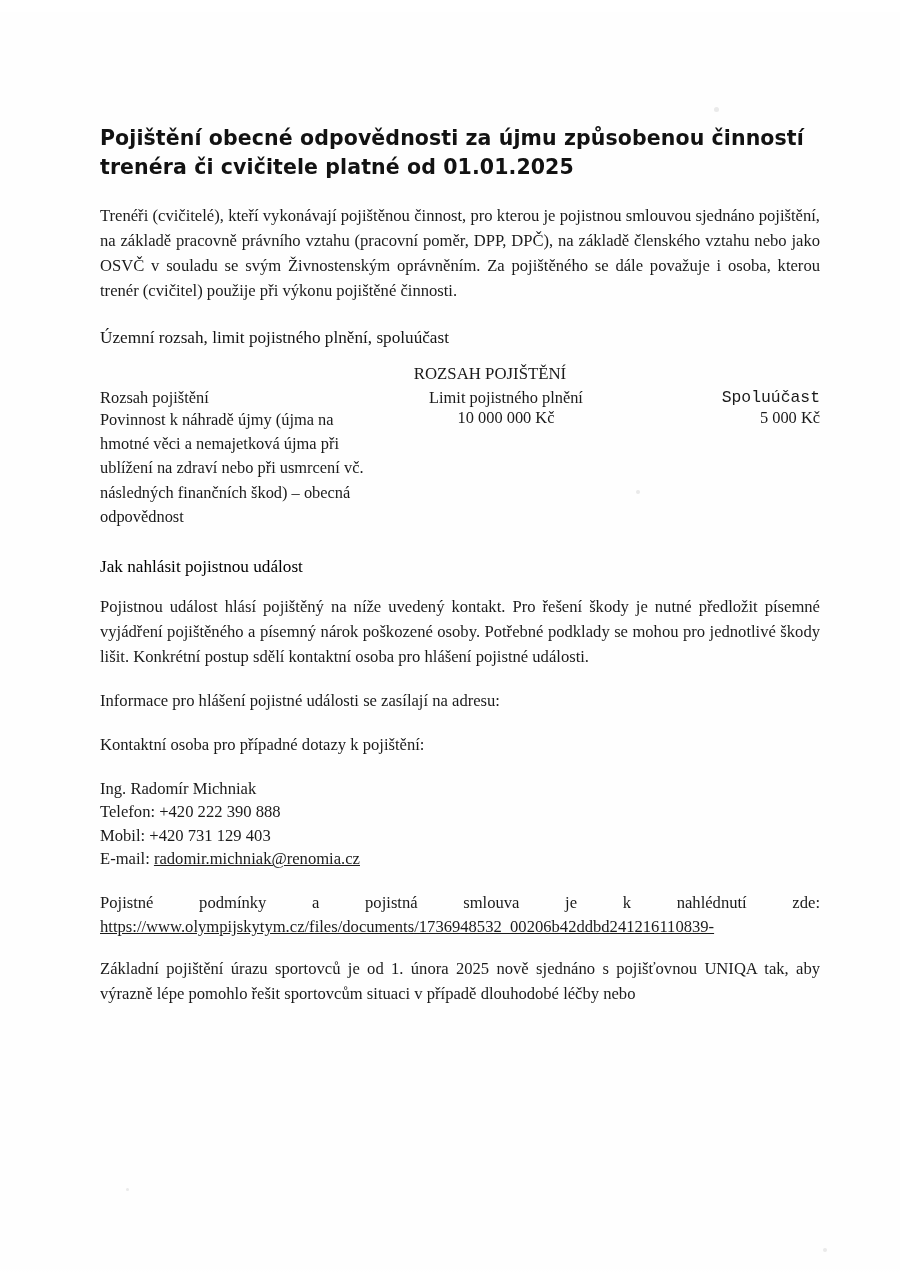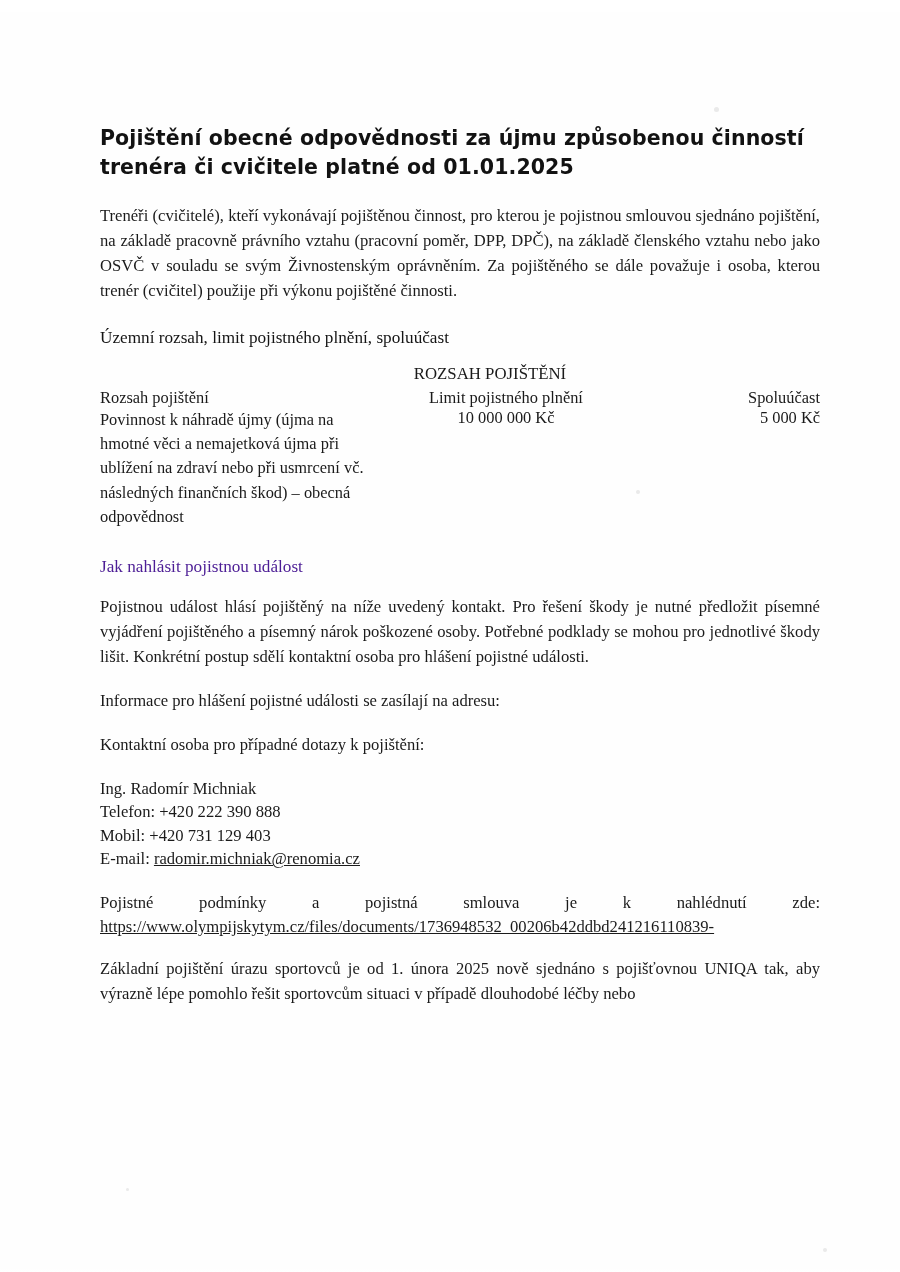--- a/index.html
+++ b/index.html
@@ -78,40 +78,40 @@
     border-collapse: collapse;
     font-size: 16.4px;
   }
   table.cover td, table.cover th {
     padding: 0;
     vertical-align: top;
     font-weight: 400;
   }
   table.cover th.col-a { width: 272px; text-align: left; }
   table.cover th.col-b { width: 268px; text-align: center; }
-  table.cover th.col-c { width: 180px; text-align: right; }
+  table.cover th.col-c { width: 180px; text-align: right; font-family: Liberation Mono, monospace; }
 
   td.desc {
     line-height: 1.48;
     padding-right: 10px;
   }
   td.limit {
     text-align: center;
     vertical-align: middle;
   }
   td.spolu {
     text-align: right;
     vertical-align: middle;
   }
 
   h2.sub2 {
     font-size: 17.2px;
     font-weight: 400;
     margin: 28px 0 18px 0;
-    color: #4c1d95;
+    color: #000000;
   }
 
   a.link, .link {
     color: #1b1b1b;
     text-decoration: underline;
     word-break: break-all;
   }
 
   .contact-block {
     font-size: 16.6px;

